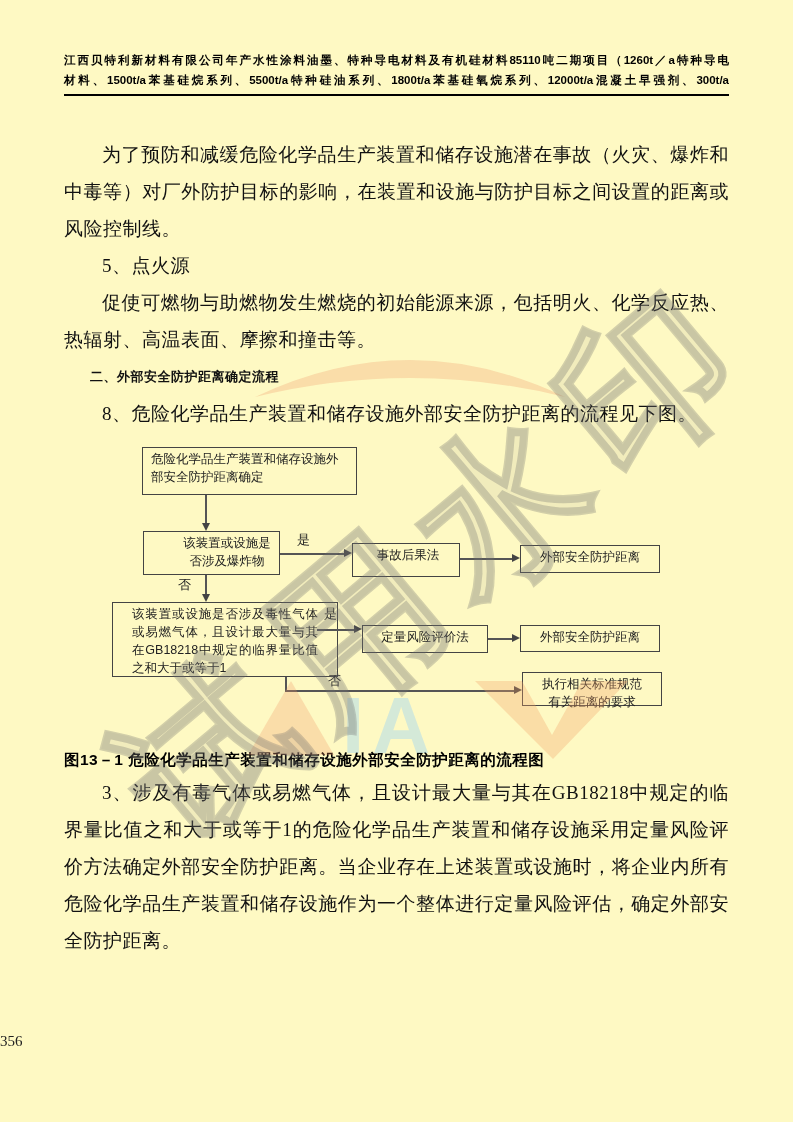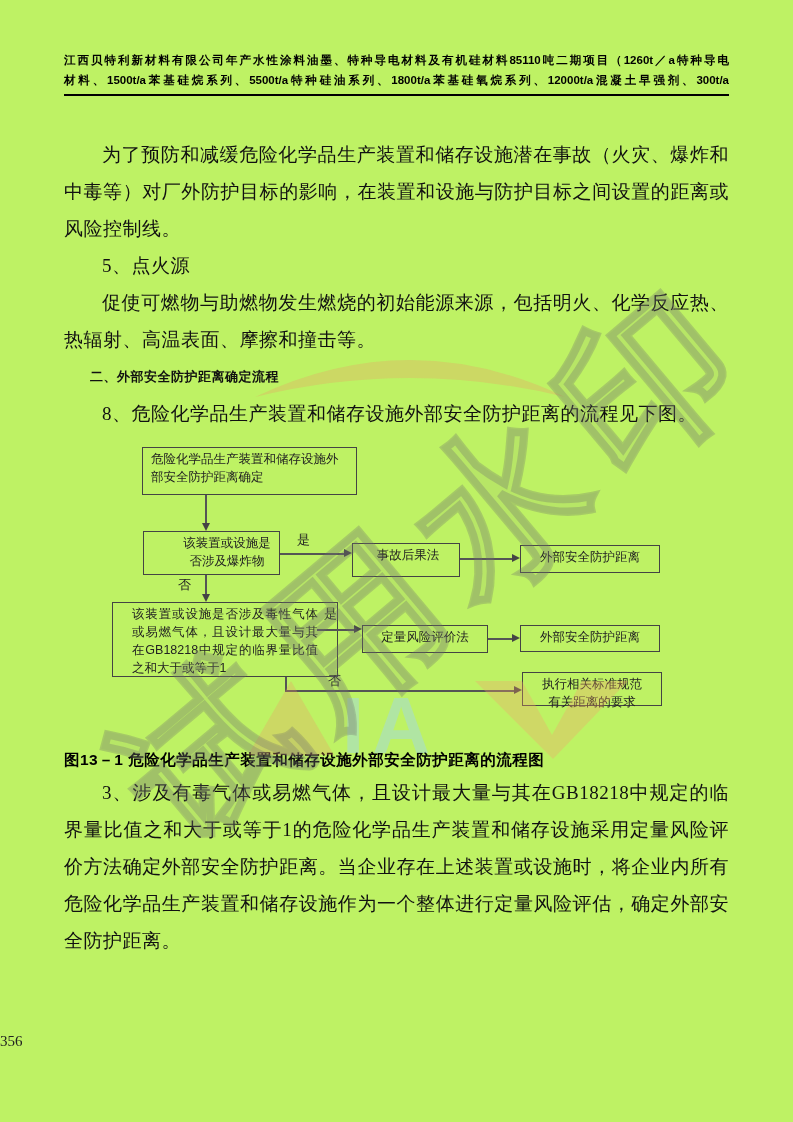--- a/index.html
+++ b/index.html
@@ -2,21 +2,21 @@
 <html><head>
 <meta charset="utf-8">
 <style>
   * { margin: 0; padding: 0; box-sizing: border-box; }
   html, body { background: #888; }
   .page {
     position: relative;
     width: 793px;
     height: 1122px;
     margin: 0 auto;
-    background: #bef264;
+    background: #fef9c3;
     overflow: hidden;
     font-family: "Liberation Serif", "DejaVu Serif", serif;
     color: #111;
   }
 
   
   .header {
     position: absolute;
     left: 64px; top: 51px; width: 665px;
     font-family: "Liberation Sans", "DejaVu Sans", sans-serif;

